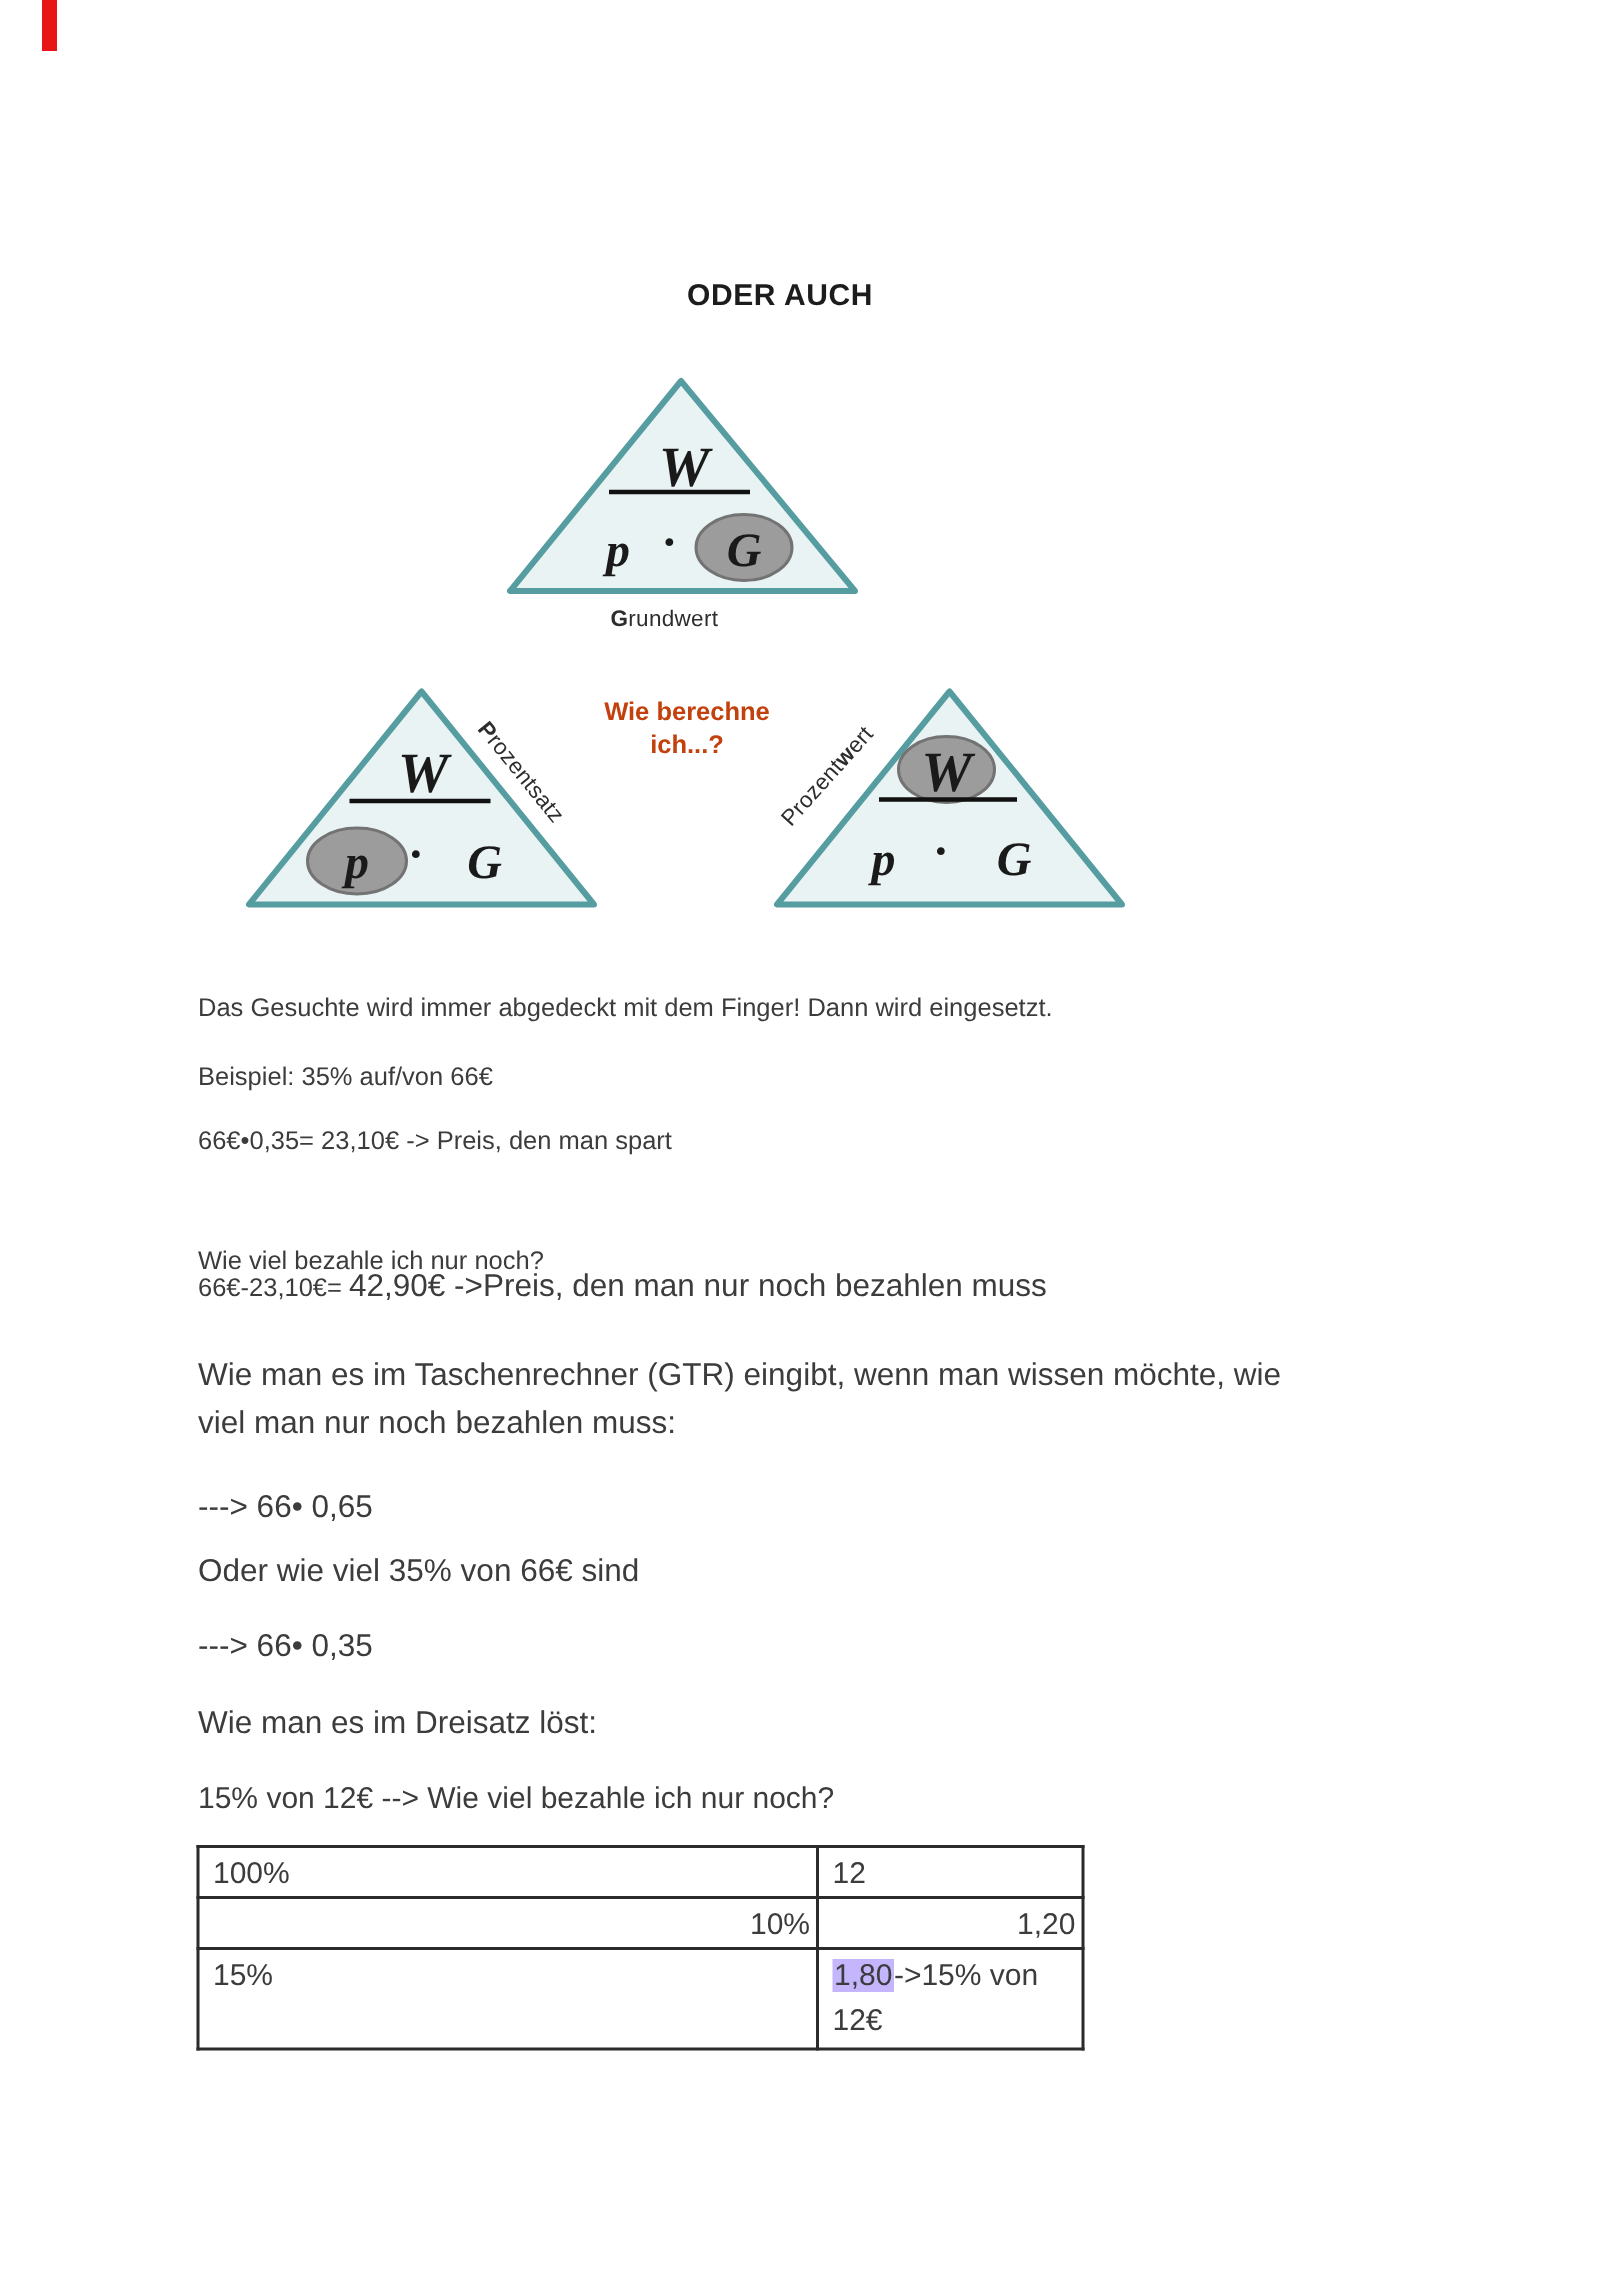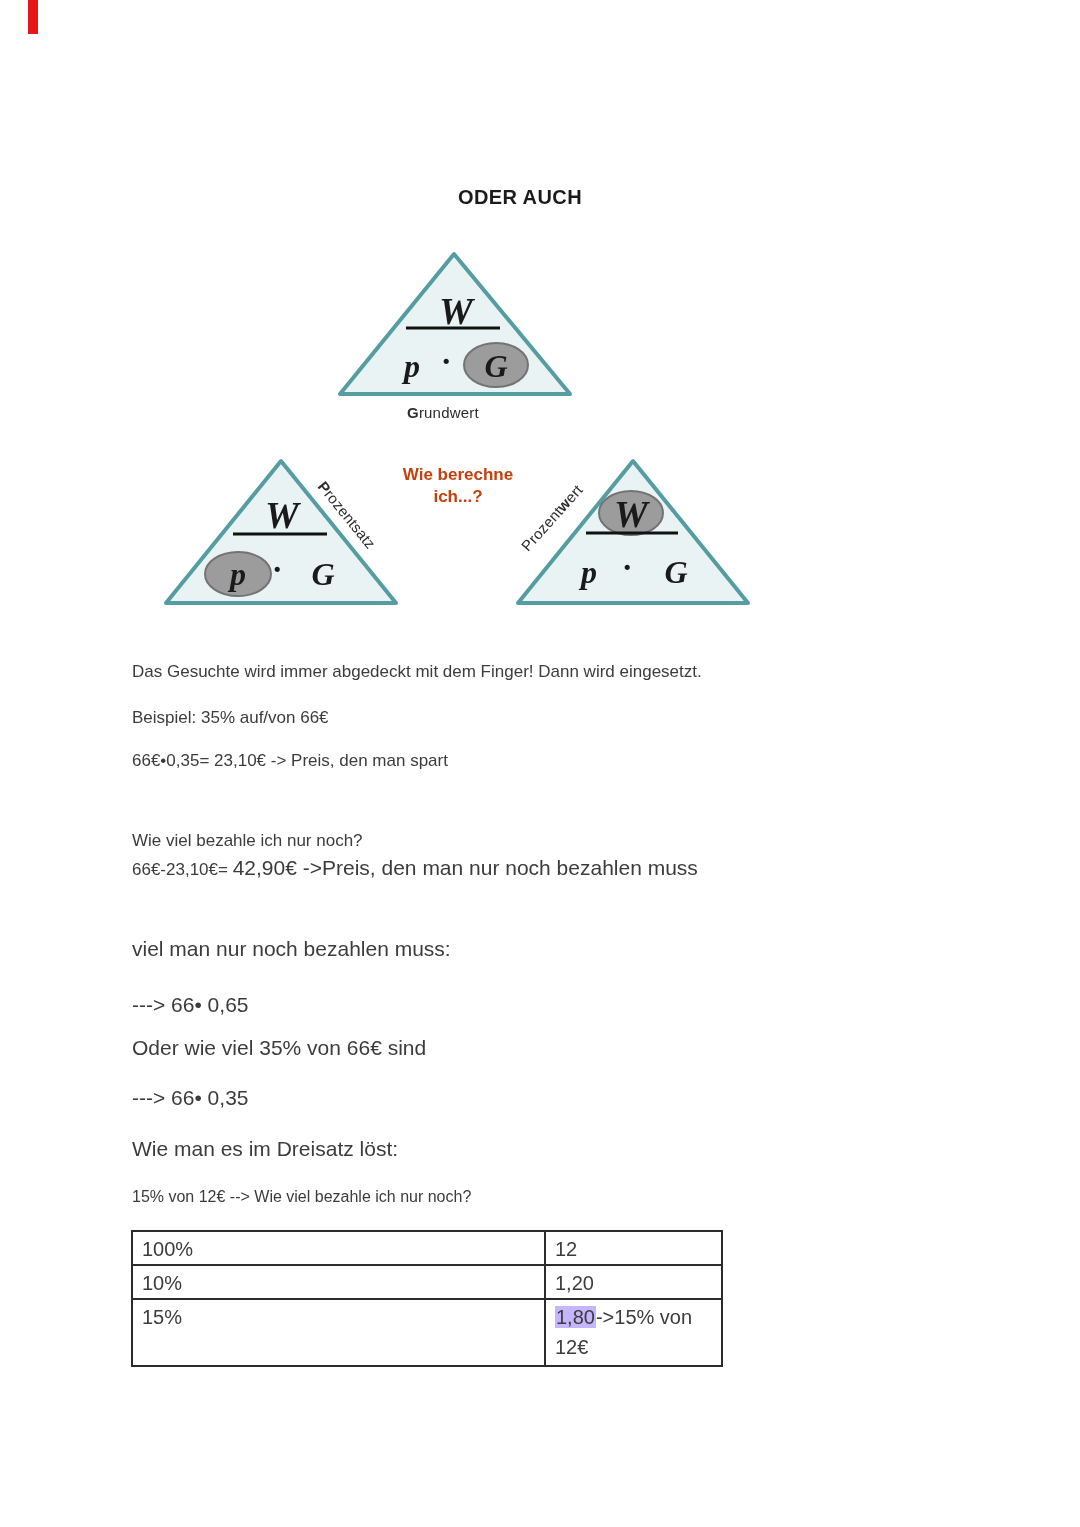--- a/index.html
+++ b/index.html
@@ -20,21 +20,21 @@
   .rot-right{transform:rotate(51deg);transform-origin:left top;}
   .rot-left{transform:rotate(-48deg);transform-origin:left center;}
 
   .question{left:388px;top:464px;width:140px;text-align:center;
             font-size:17px;font-weight:700;color:#c2410c;line-height:22px;}
 
   
   .para{left:132px;white-space:nowrap;}
   .p-sm{font-size:17px;}
   .p-lg{font-size:21px;}
-  .p-md{font-size:16px;}
+  .p-md{font-size:20px;}
   .p-wrap{white-space:normal;width:840px;line-height:32px;}
 
   
   .dreisatz{left:131px;top:1230px;border-collapse:collapse;table-layout:fixed;}
   .dreisatz td{border:2px solid #2b2b2b;vertical-align:top;
                font-size:20px;color:#3c3c3c;padding:2px 4px 0 9px;line-height:30px;}
   .col-left{width:398px;}
   .col-right{width:162px;}
   .hl{background:#c4b5fd;padding:0 1px;}
 </style>
@@ -83,37 +83,37 @@
     <text class="tri-math" x="115" y="123" font-size="32" text-anchor="middle">·</text>
     <text class="tri-math" x="164" y="128" font-size="32" text-anchor="middle">G</text>
   </svg>
   <div class="abs tri-label rot-left" style="left:524px;top:540px;"><span>Prozent</span><b>w</b><span>ert</span></div>
 
   <div class="abs para p-sm" style="top:662px;">Das Gesuchte wird immer abgedeckt mit dem Finger! Dann wird eingesetzt.</div>
   <div class="abs para p-sm" style="top:708px;">Beispiel: 35% auf/von 66€</div>
   <div class="abs para p-sm" style="top:751px;">66€•0,35= 23,10€  -&gt; Preis, den man spart</div>
   <div class="abs para p-sm" style="top:797px;margin-top:34px;">Wie viel bezahle ich nur noch?</div>
 
-  <div class="abs para" style="top:846px;margin-top:10px;"><span class="p-sm">66€-23,10€= </span><span class="p-lg">42,90€  -&gt;Preis, den man nur noch bezahlen muss</span></div>
+  <div class="abs para" style="top:846px;"><span class="p-sm">66€-23,10€= </span><span class="p-lg">42,90€  -&gt;Preis, den man nur noch bezahlen muss</span></div>
 
-  <div class="abs para p-lg p-wrap" style="top:901px;"><br><span>viel man nur noch bezahlen muss:</span></div>
+  <div class="abs para p-lg p-wrap" style="top:901px;"><span>Wie man es im Taschenrechner (GTR) eingibt, wenn man wissen möchte, wie</span><br><span>viel man nur noch bezahlen muss:</span></div>
 
   <div class="abs para p-lg" style="top:993px;">---&gt; 66• 0,65</div>
   <div class="abs para p-lg" style="top:1036px;">Oder wie viel 35% von 66€ sind</div>
   <div class="abs para p-lg" style="top:1086px;">---&gt; 66• 0,35</div>
   <div class="abs para p-lg" style="top:1137px;">Wie man es im Dreisatz löst:</div>
   <div class="abs para p-md" style="top:1188px;">15% von 12€ --&gt; Wie viel bezahle ich nur noch?</div>
 
   <table class="abs dreisatz">
     <tbody>
       <tr style="height:28px;">
         <td class="col-left">100%</td>
         <td class="col-right">12</td>
       </tr>
-      <tr style="height:18px;">
+      <tr style="height:18px;text-align:right;">
         <td class="col-left">10%</td>
         <td class="col-right">1,20</td>
       </tr>
       <tr style="height:67px;">
         <td class="col-left">15%</td>
         <td class="col-right"><span class="hl">1,80</span><span>-&gt;15% von</span><br><span>12€</span></td>
       </tr>
     </tbody>
   </table>
 

